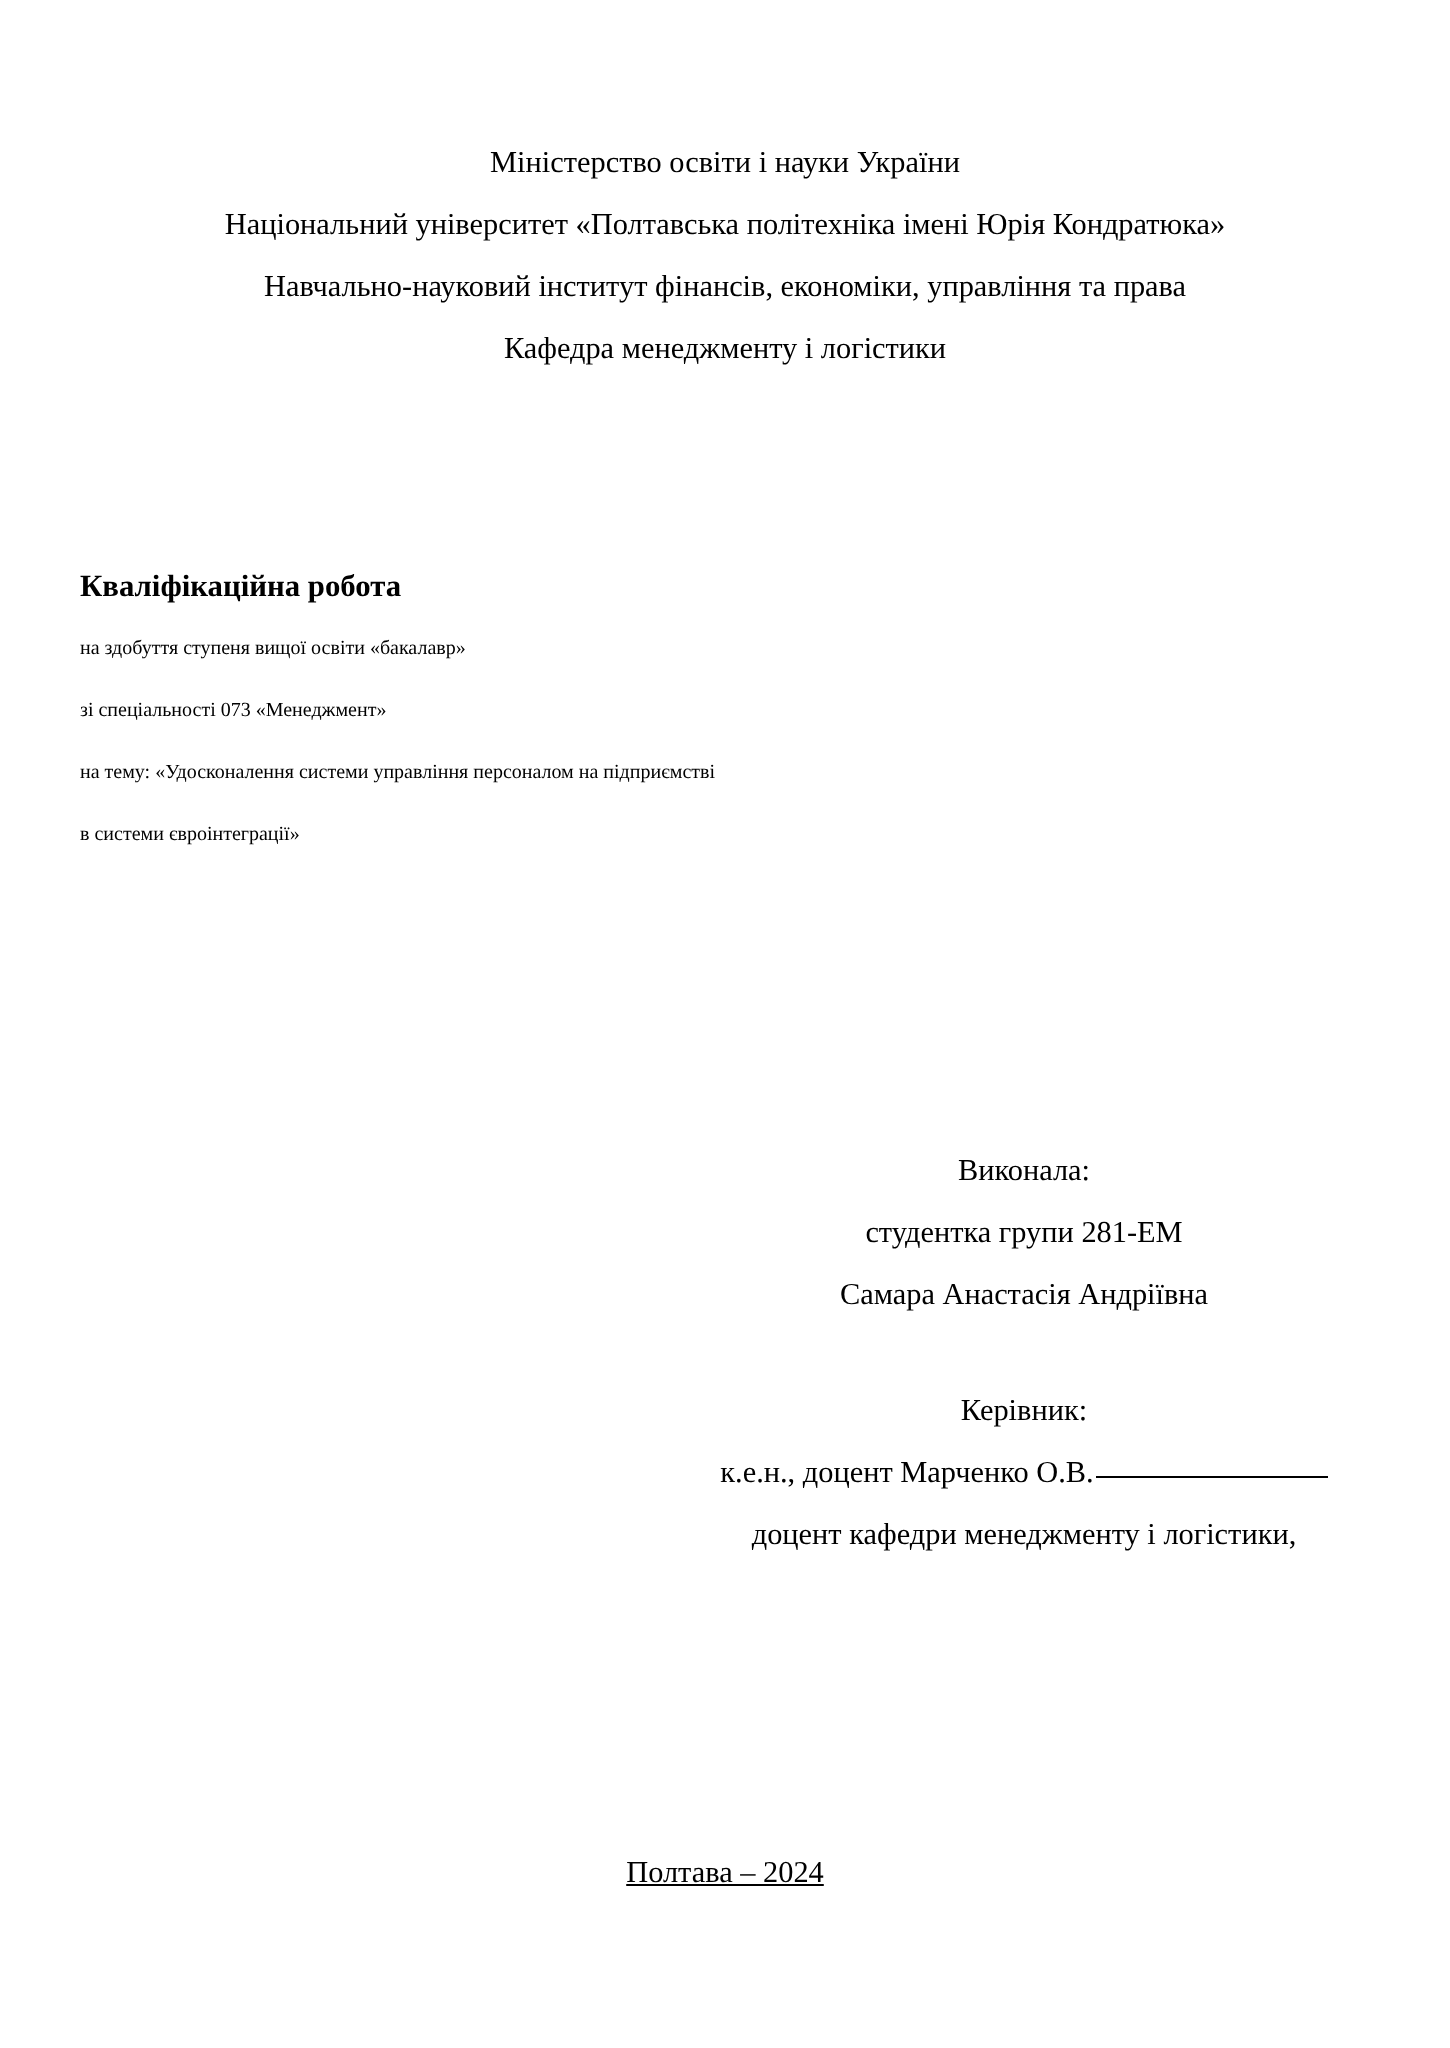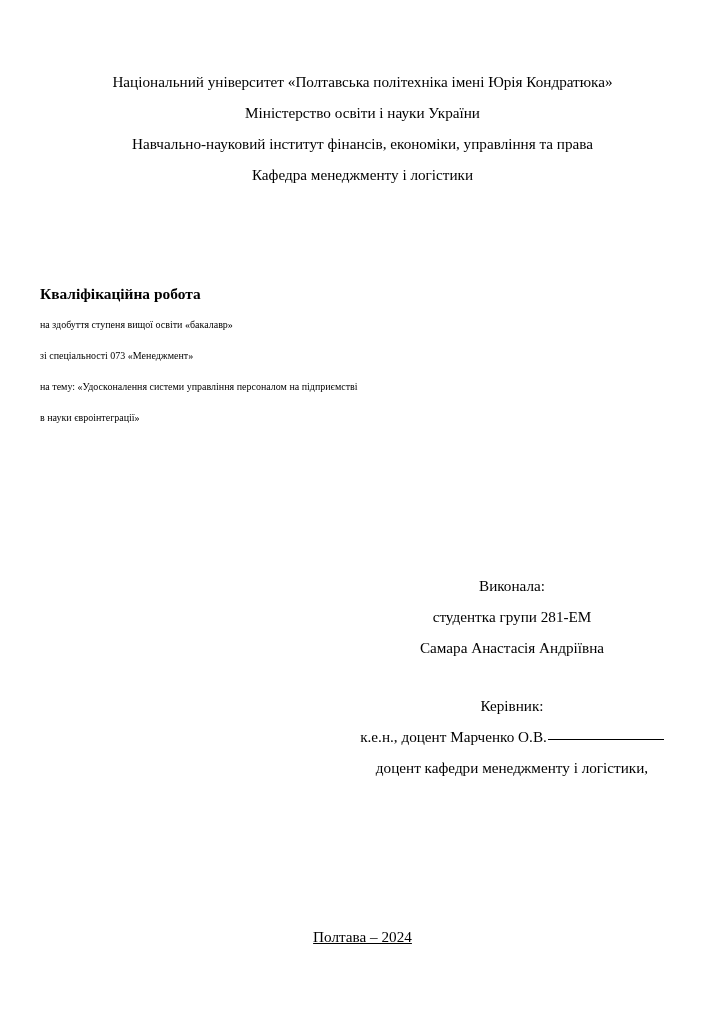--- a/index.html
+++ b/index.html
@@ -97,32 +97,32 @@
     white-space: nowrap;
     text-decoration: underline;
   }
 </style>
 </head>
 <body>
 
 <div class="page">
 
   <div class="institution-block">
+    <div class="institution-line">Міністерство освіти і науки України</div>
     <div class="institution-line">Національний університет «Полтавська політехніка імені Юрія Кондратюка»</div>
-    <div class="institution-line">Міністерство освіти і науки України</div>
     <div class="institution-line">Навчально-науковий інститут фінансів, економіки, управління та права</div>
     <div class="institution-line">Кафедра менеджменту і логістики</div>
   </div>
 
   <div class="thesis-block">
     <div class="thesis-heading">Кваліфікаційна робота</div>
     <div class="thesis-line">на здобуття ступеня вищої освіти «бакалавр»</div>
     <div class="thesis-line">зі спеціальності 073 «Менеджмент»</div>
     <div class="thesis-line">на тему: «Удосконалення системи управління персоналом на підприємстві</div>
-    <div class="thesis-line">в науки євроінтеграції»</div>
+    <div class="thesis-line">в системи євроінтеграції»</div>
   </div>
 
   <div class="credits-block">
     <div class="credits-line">Виконала:</div>
     <div class="credits-line">студентка групи 281-ЕМ</div>
     <div class="credits-line">Самара Анастасія Андріївна</div>
     <div class="credits-gap"></div>
     <div class="credits-line">Керівник:</div>
     <div class="credits-line sig-row"><span>к.е.н., доцент Марченко О.В.</span><span class="sig-rule"></span></div>
     <div class="credits-line">доцент кафедри менеджменту і логістики,</div>

